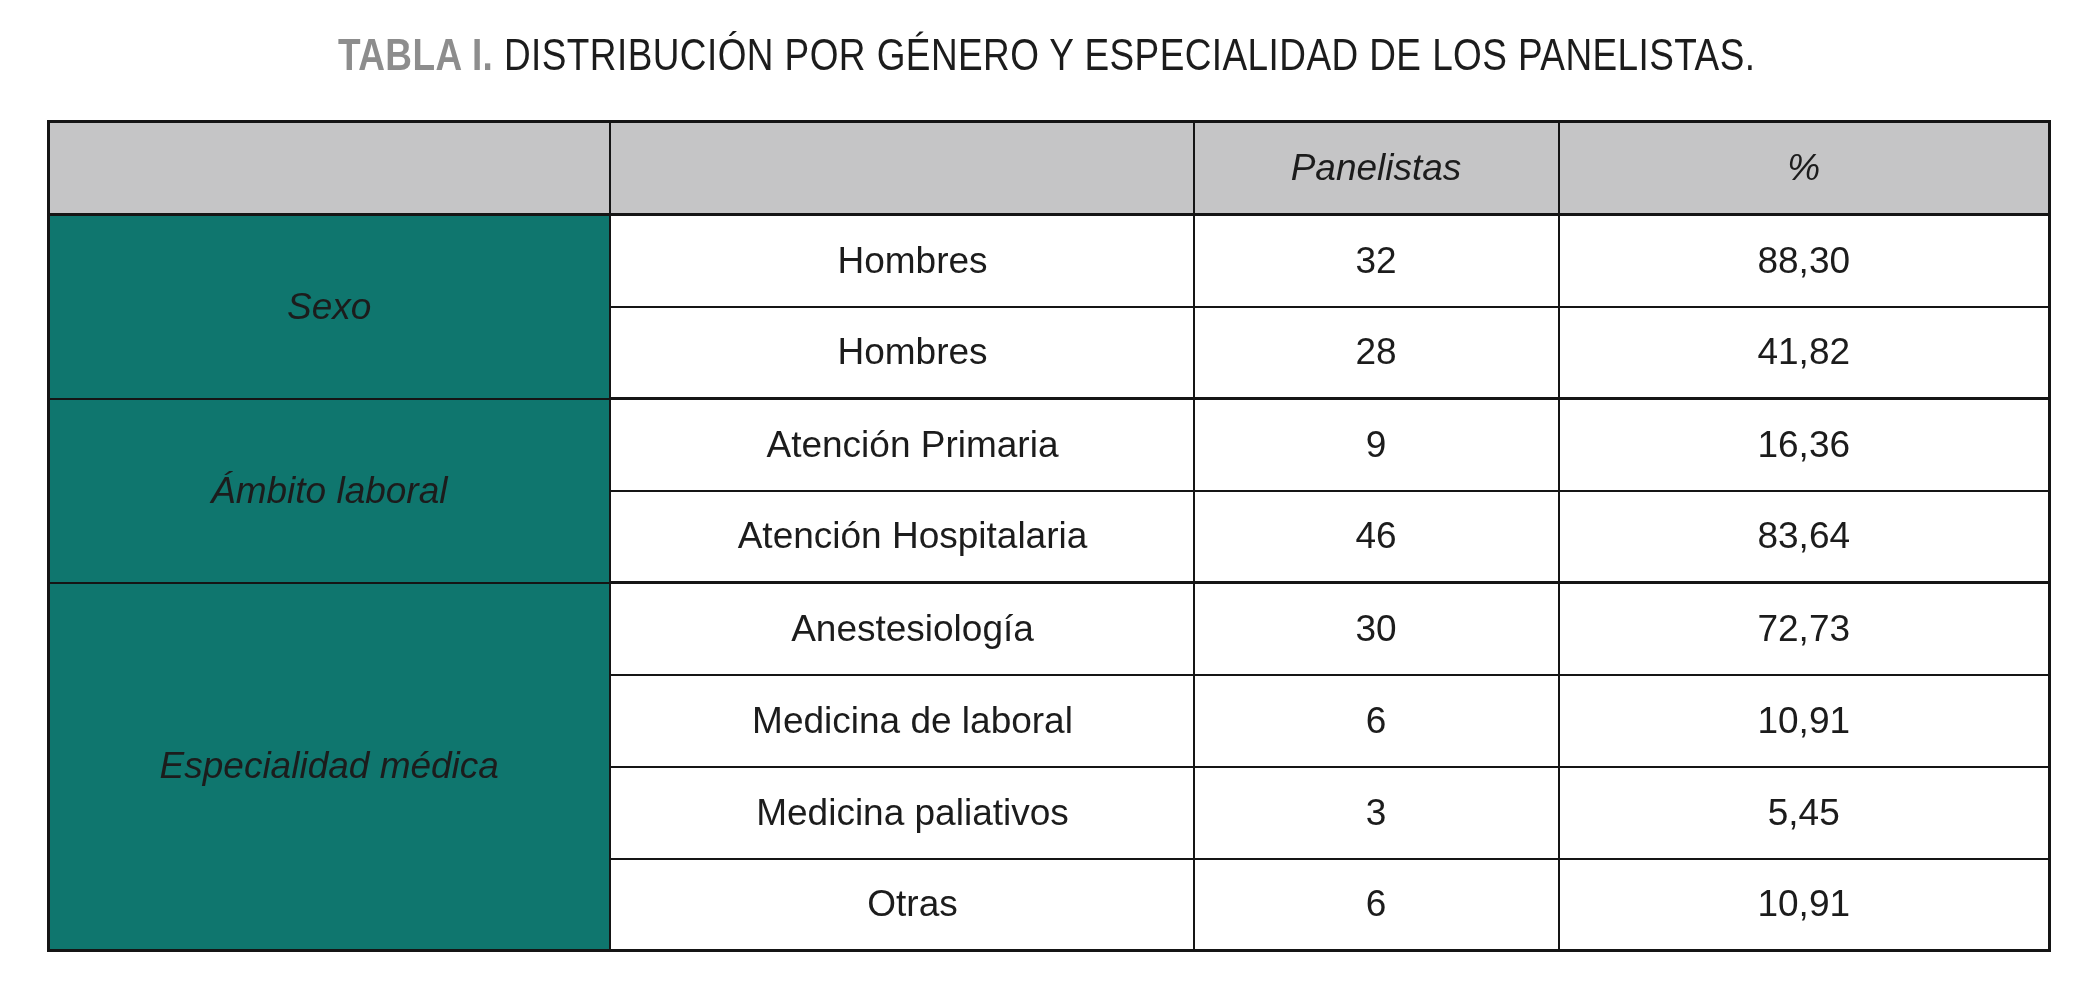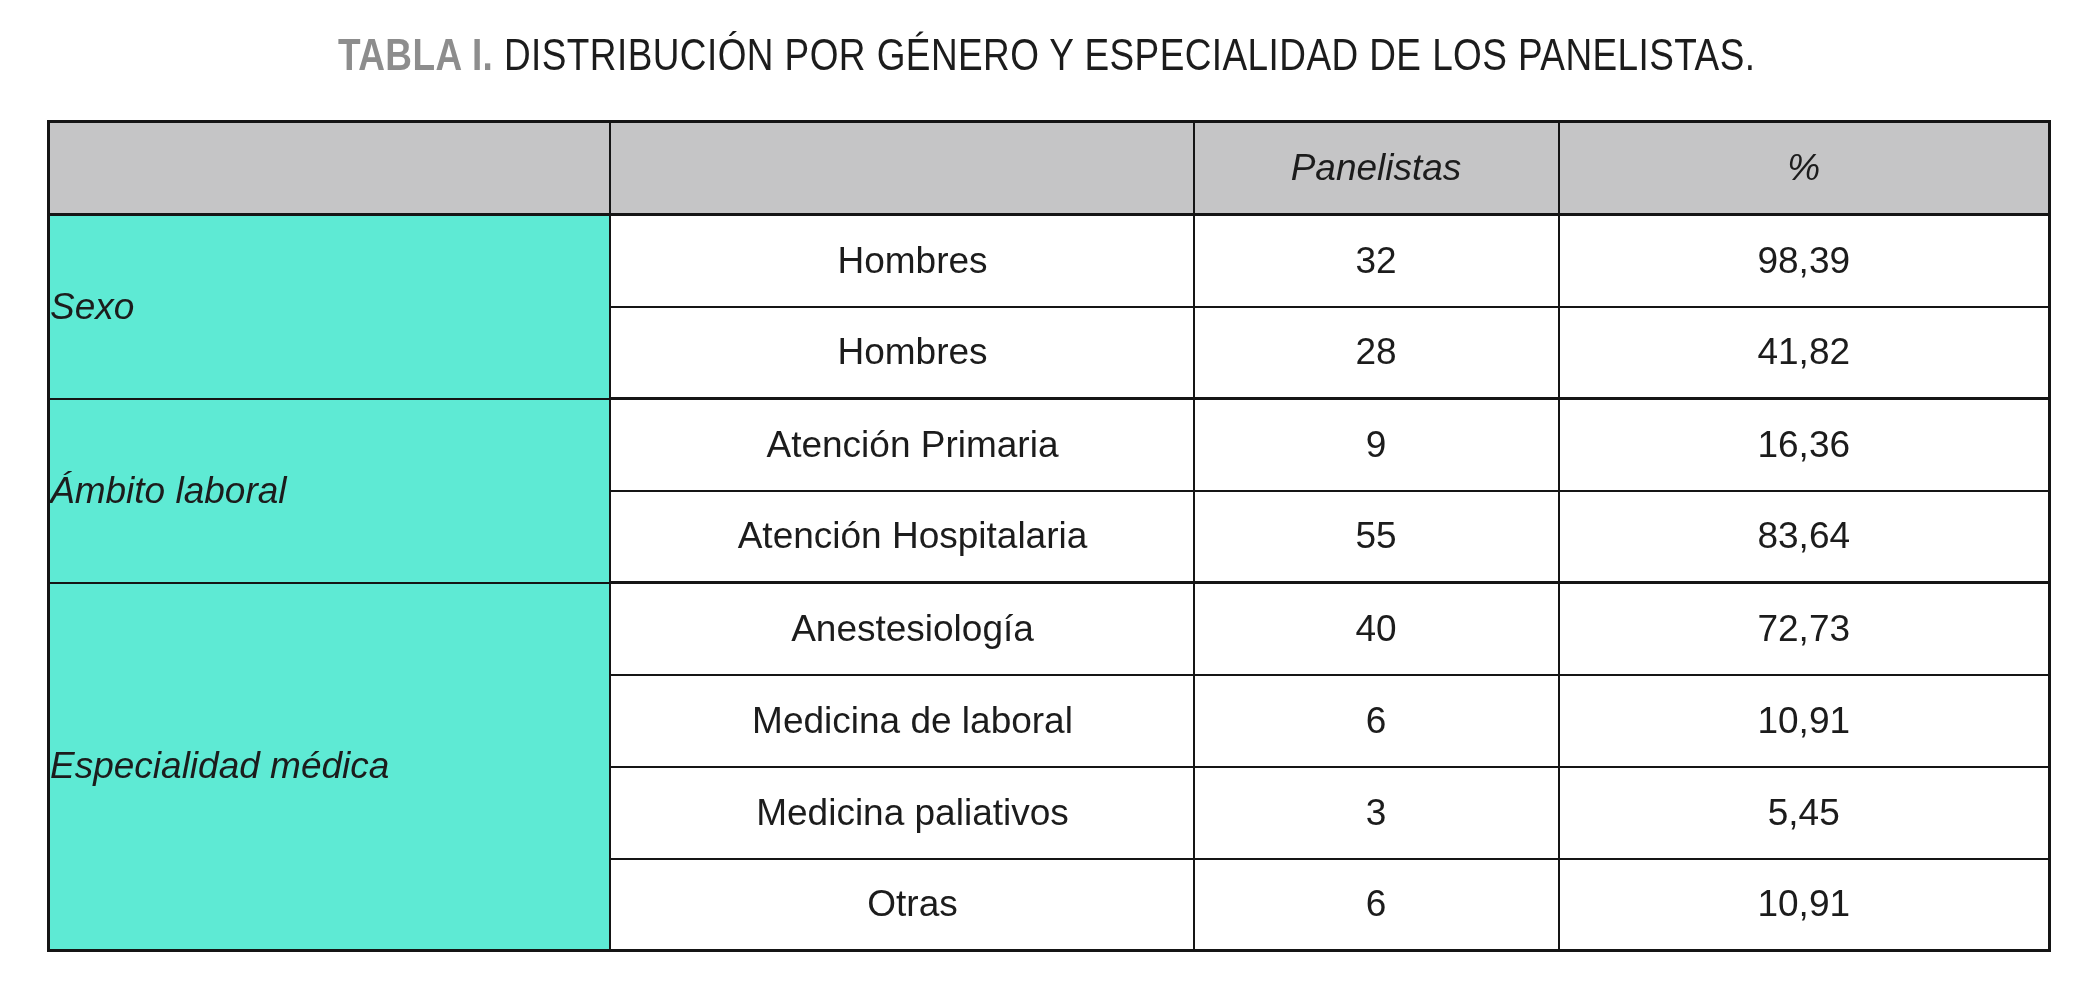--- a/index.html
+++ b/index.html
@@ -45,23 +45,23 @@
   }
   .tbl tr.header-row td { height: 93px; border-bottom-width: 3px; }
   .tbl tr.group-end td  { border-bottom-width: 3px; }
 
   .c-gray   { background: #c5c5c6; }
   .c-italic { font-style: italic; }
   .c-center { text-align: center; }
   .c-label  { text-align: center; padding-left: 22px; }
 
   .group-cell {
-    background: #5eead4;
+    background: #0f766e;
     font-style: italic;
-    text-align: left;
+    text-align: center;
     border-bottom-width: 3px;
   }
 </style>
 </head>
 <body>
 
 <div class="page">
 
   <div class="caption">
     <span class="caption-inner">
@@ -84,44 +84,44 @@
       <td class="c-gray"></td>
       <td class="c-gray"></td>
       <td class="c-gray c-italic c-center">Panelistas</td>
       <td class="c-gray c-italic c-center">%</td>
     </tr>
 
     <tr class="table-row">
       <td rowspan="2" class="group-cell">Sexo</td>
       <td class="c-label">Hombres</td>
       <td class="c-center">32</td>
-      <td class="c-center">98,39</td>
+      <td class="c-center">88,30</td>
     </tr>
     <tr class="table-row group-end">
       <td class="c-label">Hombres</td>
       <td class="c-center">28</td>
       <td class="c-center">41,82</td>
     </tr>
 
     <tr class="table-row">
       <td rowspan="2" class="group-cell">Ámbito laboral</td>
       <td class="c-label">Atención Primaria</td>
       <td class="c-center">9</td>
       <td class="c-center">16,36</td>
     </tr>
     <tr class="table-row group-end">
       <td class="c-label">Atención Hospitalaria</td>
-      <td class="c-center">55</td>
+      <td class="c-center">46</td>
       <td class="c-center">83,64</td>
     </tr>
 
     <tr class="table-row">
       <td rowspan="4" class="group-cell">Especialidad médica</td>
       <td class="c-label">Anestesiología</td>
-      <td class="c-center">40</td>
+      <td class="c-center">30</td>
       <td class="c-center">72,73</td>
     </tr>
     <tr class="table-row">
       <td class="c-label">Medicina de laboral</td>
       <td class="c-center">6</td>
       <td class="c-center">10,91</td>
     </tr>
     <tr class="table-row">
       <td class="c-label">Medicina paliativos</td>
       <td class="c-center">3</td>

